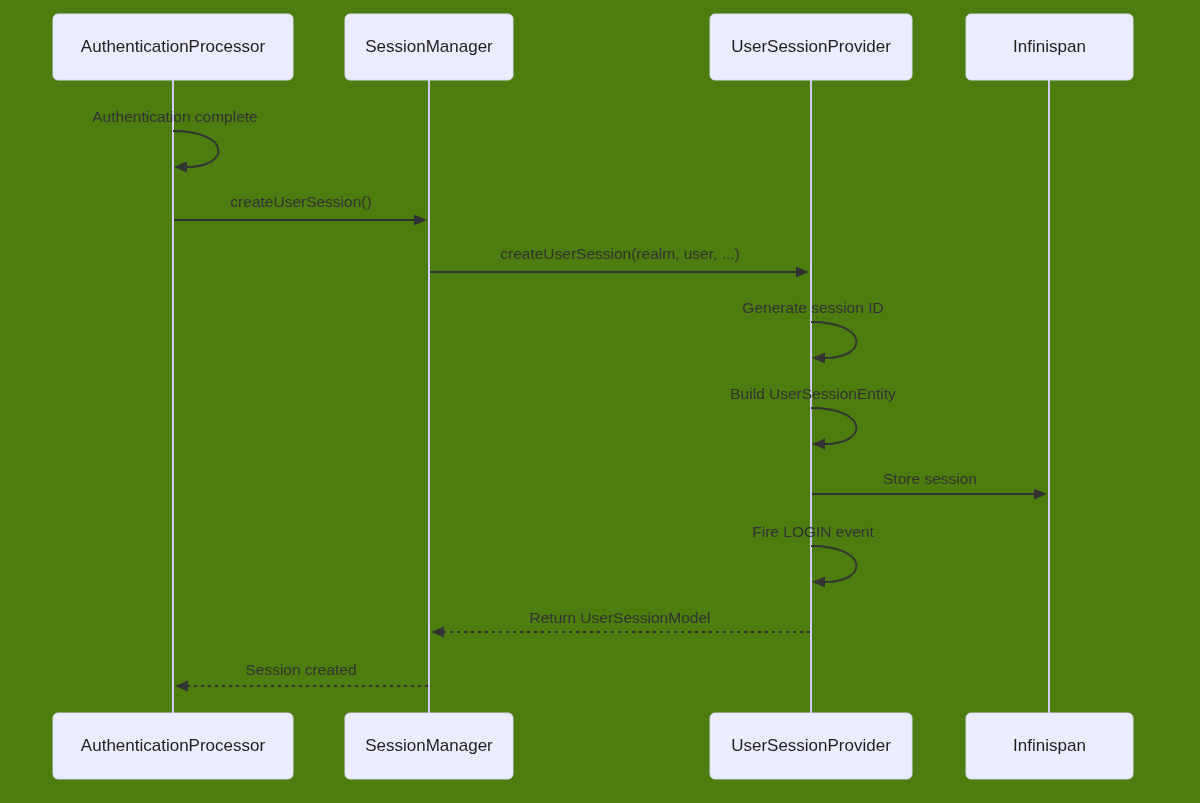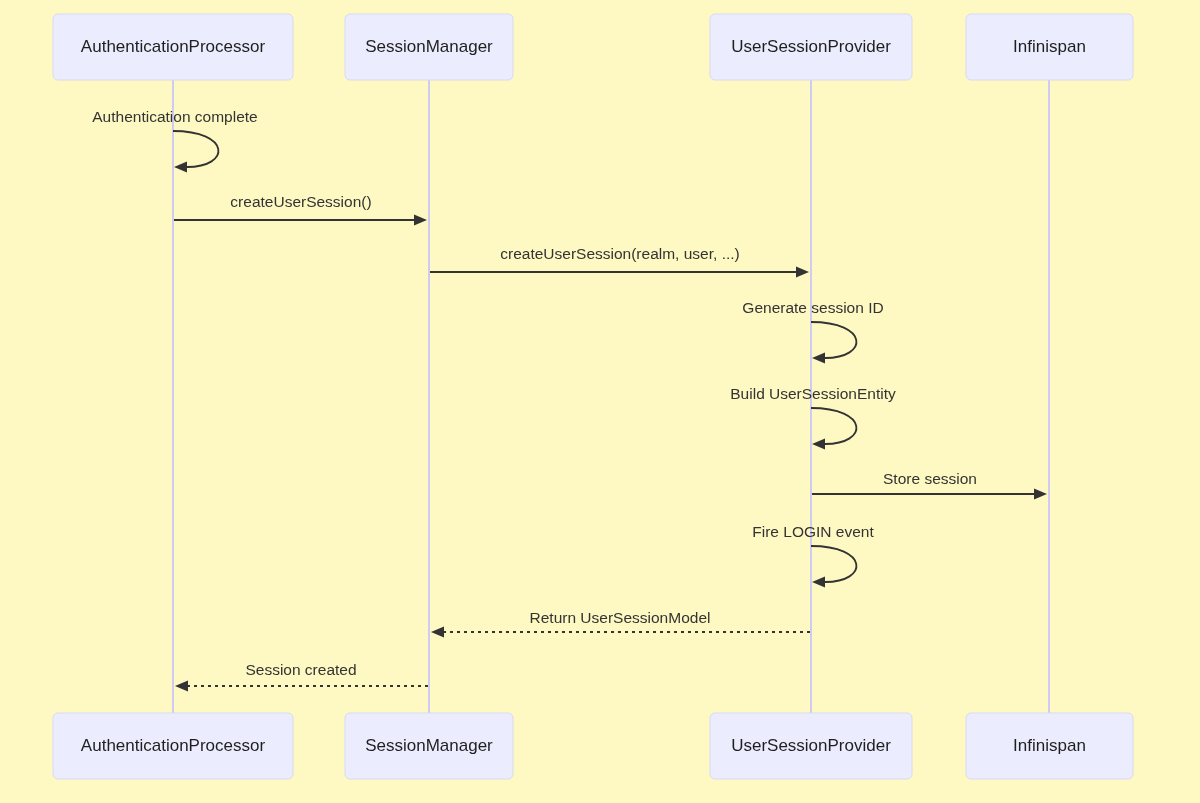--- a/index.html
+++ b/index.html
@@ -10,21 +10,21 @@
   body {
     width: 1200px;
     height: 803px;
     font-family: "Liberation Sans", sans-serif;
     overflow: hidden;
   }
   #diagram-root {
     position: relative;
     width: 1200px;
     height: 803px;
-    background: #fef9c3;
+    background: #4d7c0f;
   }
   svg#seq {
     display: block;
     width: 1200px;
     height: 803px;
   }
   .actor-box {
     fill: #ececff;
     stroke: #d9d9f3;
     stroke-width: 1;

